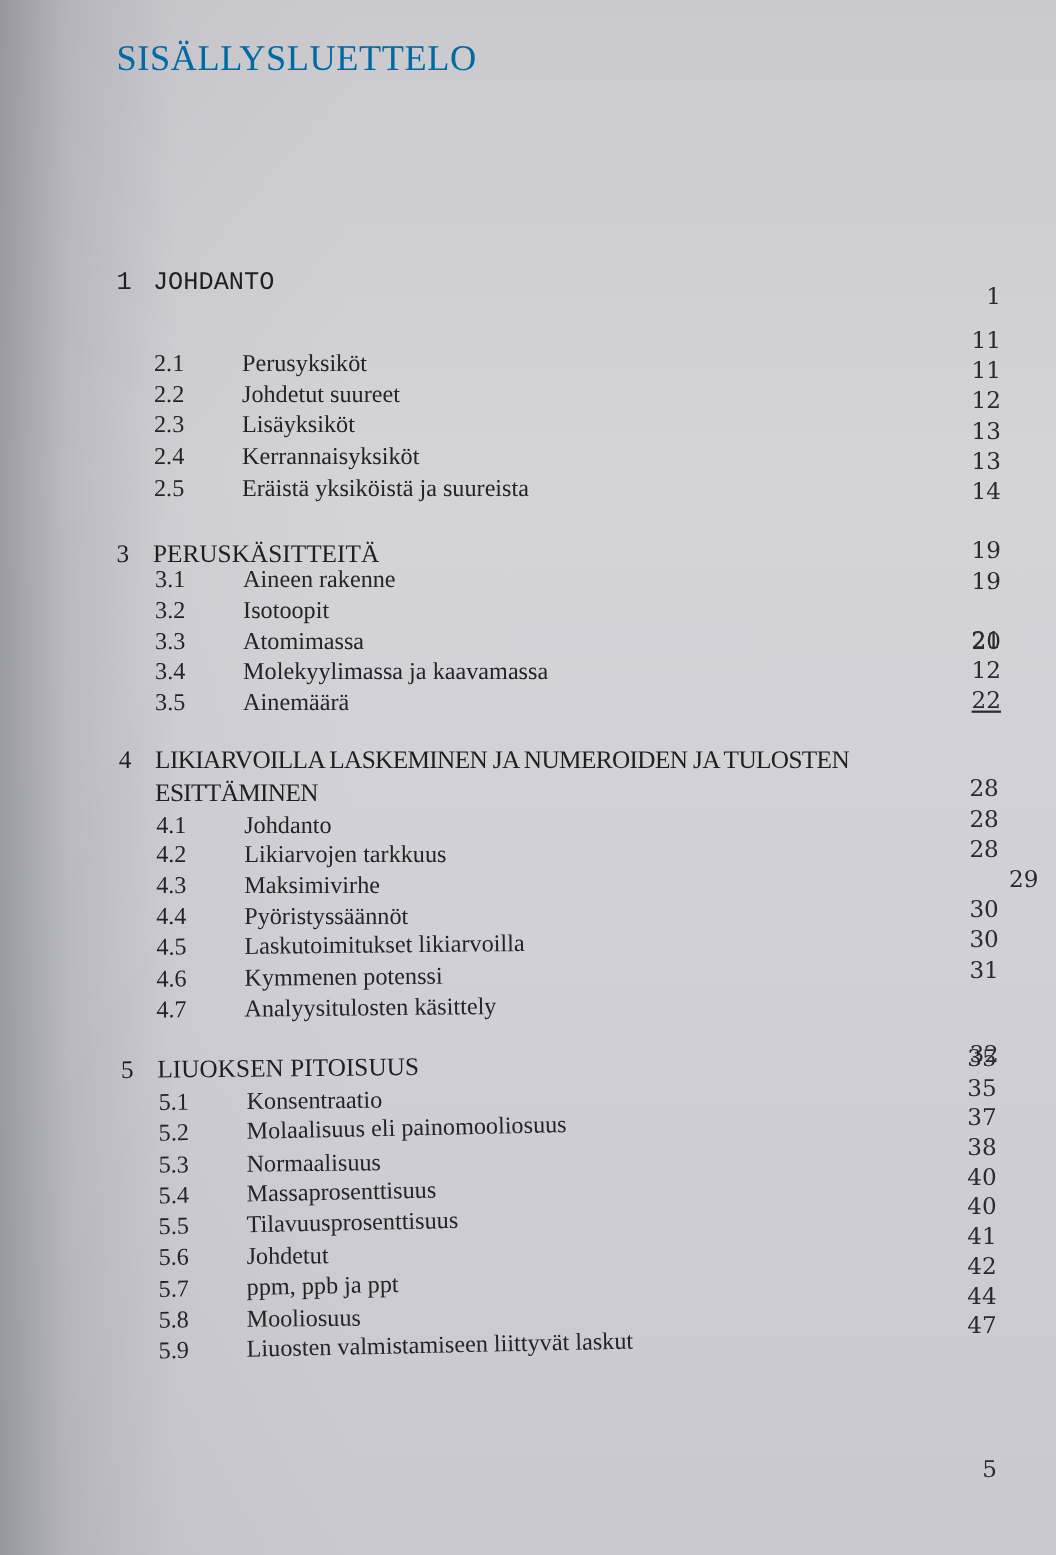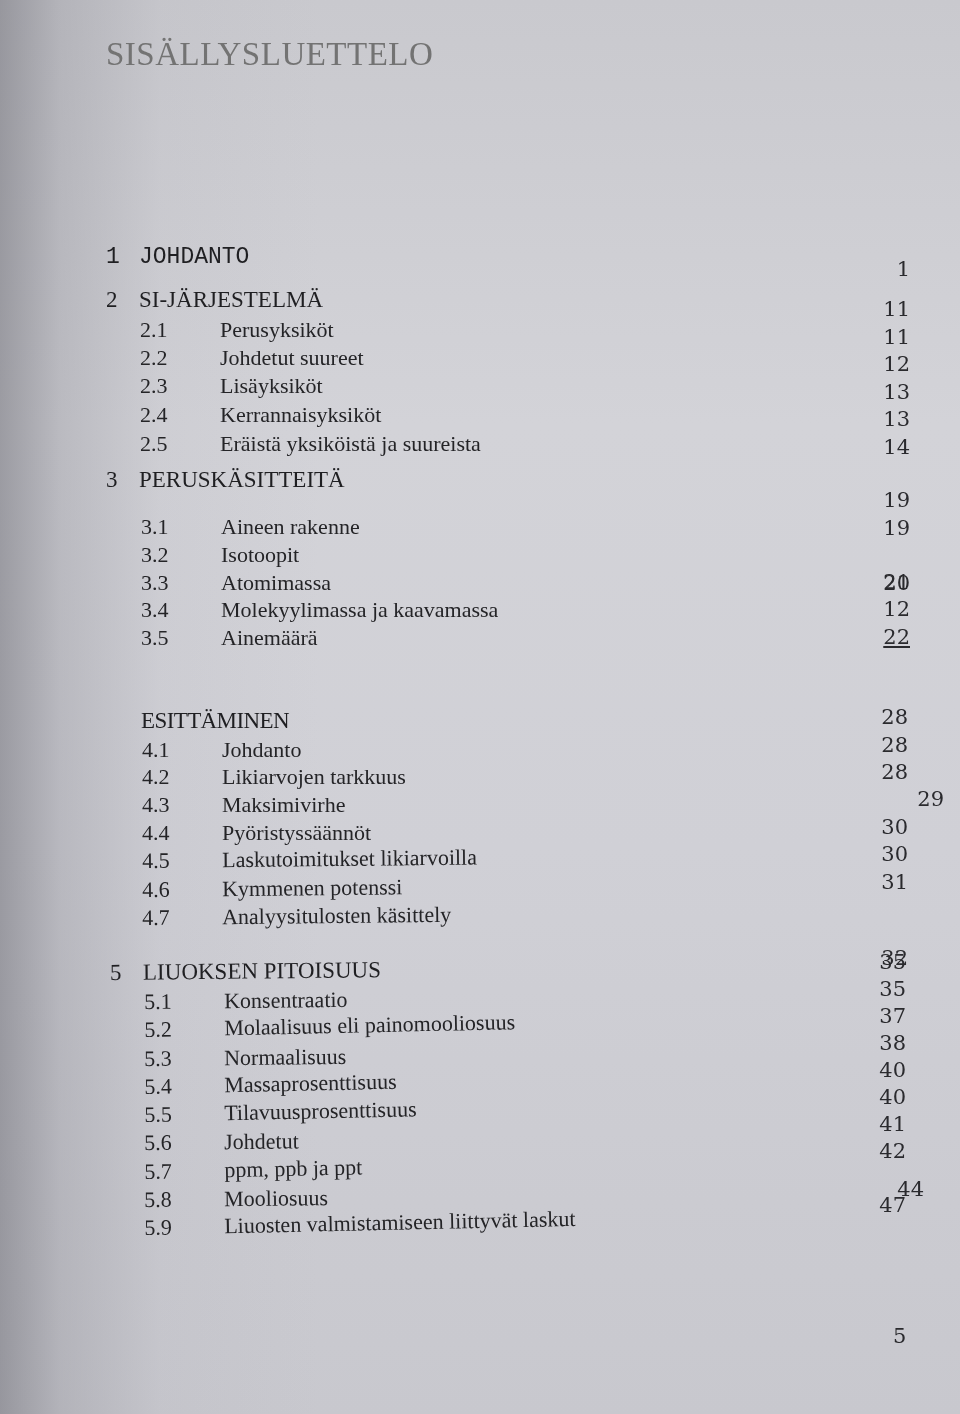--- a/index.html
+++ b/index.html
@@ -14,21 +14,21 @@
         linear-gradient(90deg, rgba(110,110,118,0.55) 0px, rgba(140,140,148,0.35) 60px, rgba(170,170,178,0.12) 160px, rgba(200,200,208,0) 320px),
         linear-gradient(180deg, #c9c9ce 0%, #d3d3d8 30%, #d0d0d6 60%, #c8c8ce 100%);
     }
     .page { position: absolute; inset: 0; }
     .title {
       position: absolute;
       left: 106px;
       top: 36px;
       font-size: 33px;
       letter-spacing: 0.5px;
-      color: #737373;
+      color: #0369a1;
     }
     .chapter, .section, .pnum {
       position: absolute;
       white-space: nowrap;
     }
     .chapter { font-size: 23px; color: #1f1f22; }
     .chapter .num { display: inline-block; width: 33px; }
     .section { font-size: 22px; color: #242427; }
     .section .num { position: absolute; left: 0; }
     .section .label { position: absolute; left: 80px; }
@@ -55,23 +55,20 @@
 
 <div class="page">
 
   <div class="title">SISÄLLYSLUETTELO</div>
 
   <div class="chapter" style="left:106px; top:244px;font-family:Liberation Mono, monospace;">
     <span class="num">1</span><span>JOHDANTO</span>
   </div>
   <div class="pnum" style="left:850px; top:257px;">1</div>
 
-  <div class="chapter" style="left:106px; top:287px;">
-    <span class="num">2</span><span>SI-JÄRJESTELMÄ</span>
-  </div>
   <div class="pnum" style="left:850px; top:297px;">11</div>
 
   <div class="section" style="left:140px; top:317px;">
       <span class="num">2.1</span>
       <span class="label">Perusyksiköt</span>
     </div>
   <div class="pnum" style="left:850px; top:325px;">11</div>
 
   <div class="section" style="left:140px; top:345px;">
       <span class="num">2.2</span>
@@ -90,21 +87,21 @@
       <span class="label">Kerrannaisyksiköt</span>
     </div>
   <div class="pnum" style="left:850px; top:407px;">13</div>
 
   <div class="section" style="left:140px; top:431px;">
       <span class="num">2.5</span>
       <span class="label">Eräistä yksiköistä ja suureista</span>
     </div>
   <div class="pnum" style="left:850px; top:435px;">14</div>
 
-  <div class="chapter" style="left:106px; top:467px;">
+  <div class="chapter" style="left:106px; top:491px;">
     <span class="num">3</span><span>PERUSKÄSITTEITÄ</span>
   </div>
   <div class="pnum" style="left:850px; top:488px;">19</div>
 
   <div class="section" style="left:141px; top:514px;">
       <span class="num">3.1</span>
       <span class="label">Aineen rakenne</span>
     </div>
   <div class="pnum" style="left:850px; top:516px;">19</div>
 
@@ -125,20 +122,23 @@
       <span class="label">Molekyylimassa ja kaavamassa</span>
     </div>
   <div class="pnum" style="left:850px; top:597px;">12</div>
 
   <div class="section" style="left:141px; top:625px;">
       <span class="num">3.5</span>
       <span class="label">Ainemäärä</span>
     </div>
   <div class="pnum" style="left:850px; top:625px;text-decoration:underline;">22</div>
 
+  <div class="chapter" style="left:108px; top:678px; letter-spacing:-0.6px;">
+    <span class="num">4</span><span>LIKIARVOILLA LASKEMINEN JA NUMEROIDEN JA TULOSTEN</span>
+  </div>
   <div class="chapter" style="left:141px; top:708px; letter-spacing:-0.6px;">
     <span>ESITTÄMINEN</span>
   </div>
   <div class="pnum" style="left:848px; top:705px;">28</div>
 
   <div class="section" style="left:142px; top:737px;">
       <span class="num">4.1</span>
       <span class="label">Johdanto</span>
     </div>
   <div class="pnum" style="left:848px; top:733px;">28</div>
@@ -223,21 +223,21 @@
   <div class="section tilt2" style="left:144px; top:1159px;">
       <span class="num">5.7</span>
       <span class="label">ppm, ppb ja ppt</span>
     </div>
   <div class="pnum" style="left:846px; top:1139px;">42</div>
 
   <div class="section tilt1" style="left:144px; top:1187px;">
       <span class="num">5.8</span>
       <span class="label">Mooliosuus</span>
     </div>
-  <div class="pnum" style="left:864px; top:1166px;margin-top:11px;">44</div>
+  <div class="pnum" style="left:846px; top:1166px;">44</div>
 
   <div class="section tilt2" style="left:144px; top:1215px;">
       <span class="num">5.9</span>
       <span class="label">Liuosten valmistamiseen liittyvät laskut</span>
     </div>
   <div class="pnum" style="left:846px; top:1193px;">47</div>
 
   <div class="folio">5</div>
 </div>
 

